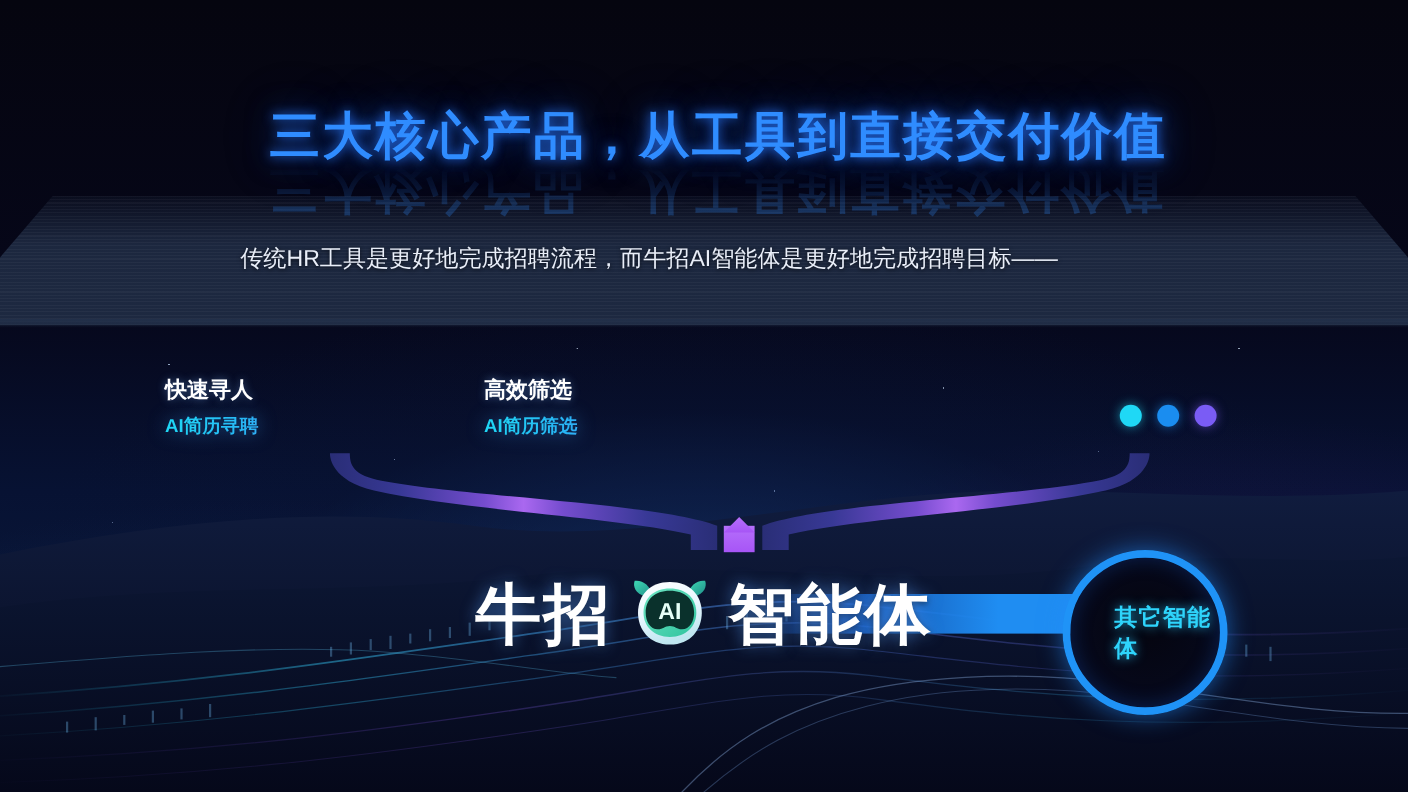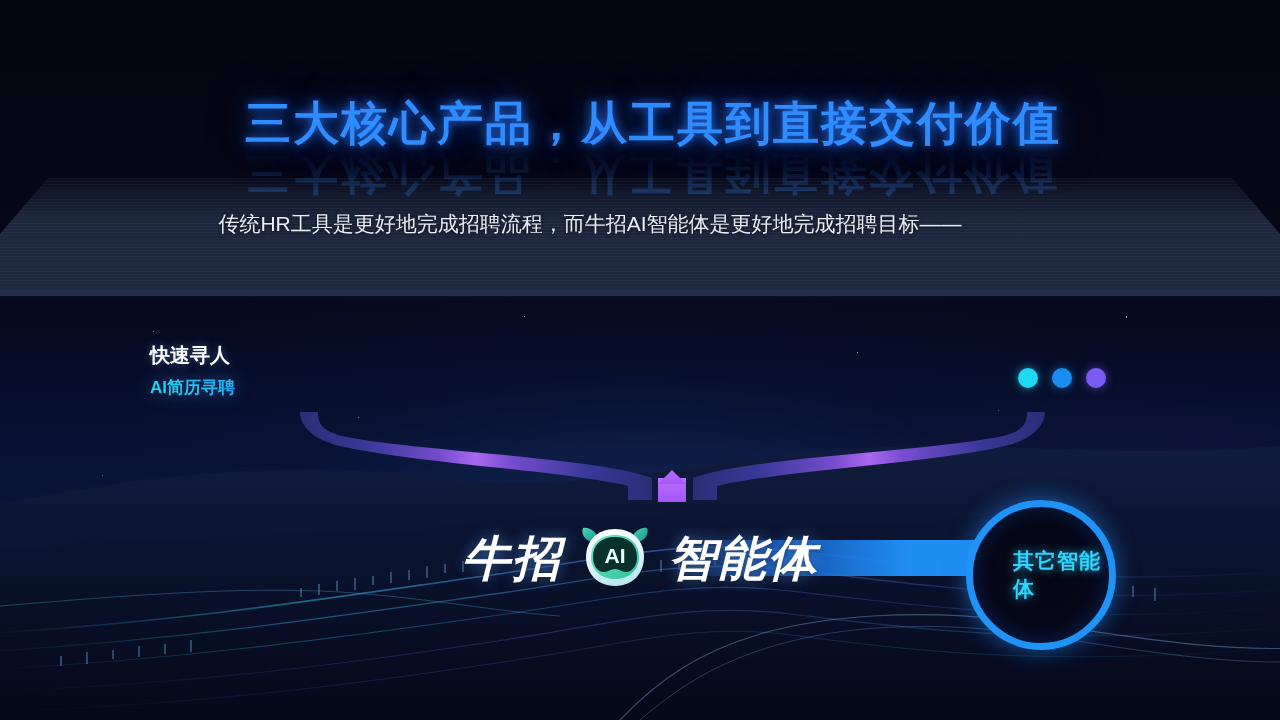--- a/index.html
+++ b/index.html
@@ -74,21 +74,21 @@
     font-size:46px;font-weight:700;letter-spacing:2px;line-height:1.2;
     color:#2f8cff;margin-top:-6px;
     transform:scaleY(-1);
     -webkit-mask-image:linear-gradient(to top, rgba(0,0,0,0) 12%, rgba(0,0,0,.55) 92%);
     mask-image:linear-gradient(to top, rgba(0,0,0,0) 12%, rgba(0,0,0,.55) 92%);
     opacity:.5;
   }
 
   
   .subtitle{
-    position:absolute;left:0;top:204px;width:1180px;text-align:center;
+    position:absolute;left:0;top:216px;width:1180px;text-align:center;
     color:#e9eef8;font-size:21px;line-height:40px;font-weight:400;
     text-shadow:0 1px 4px rgba(0,0,0,.7);
     z-index:3;
   }
 
   
   .products{position:absolute;left:0;top:342px;width:1280px;height:70px;z-index:5;}
   .product{position:absolute;text-align:left;}
   .product .top{
     font-size:20px;font-weight:700;color:#ffffff;line-height:26px;
@@ -117,24 +117,23 @@
     position:absolute;left:690px;top:540px;width:320px;height:36px;
     background:linear-gradient(90deg, rgba(16,60,150,0) 0%, rgba(22,92,200,.75) 22%, #1f8df2 68%, #1f8df2 100%);
     z-index:4;
   }
   .brand{
     position:absolute;left:0;top:524px;width:1280px;z-index:6;
     display:flex;align-items:center;justify-content:center;gap:4px;
     pointer-events:none;
   }
   .brand-text{
-    font-size:48px;font-weight:700;color:#ffffff;letter-spacing:2px;
+    font-size:60px;font-weight:700;color:#ffffff;letter-spacing:2px;
     text-shadow:0 0 14px rgba(90,160,255,.6),0 2px 6px rgba(0,0,0,.65);
     line-height:70px;
-    font-style:italic;
   }
   .logo{position:relative;width:78px;height:70px;margin:0 10px;}
 
   .other-circle{
     position:absolute;left:966px;top:500px;width:136px;height:136px;border-radius:50%;
     border:7px solid #1f93f7;
     background:radial-gradient(circle at 50% 45%, #05050f 0%, #06091c 70%, #080c22 100%);
     box-shadow:0 0 22px rgba(35,140,250,.6),inset 0 0 18px rgba(20,80,180,.35);
     display:flex;align-items:center;justify-content:center;z-index:7;
   }
@@ -233,20 +232,24 @@
 
   <div class="subtitle">
     <div>传统HR工具是更好地完成招聘流程，而牛招AI智能体是更好地完成招聘目标——</div>
   </div>
 
   <div class="products">
     <div class="product" id="p1">
       <div class="top">快速寻人</div>
       <div class="main">AI简历寻聘</div>
     </div>
+    <div class="product" id="p2">
+      <div class="top">高效筛选</div>
+      <div class="main">AI简历筛选</div>
+    </div>
   </div>
 
   <div class="dots">
     <span class="dot" id="d1" style="background: rgb(31, 216, 245); box-shadow: rgba(31, 216, 245, 0.6) 0px 0px 10px;"></span>
     <span class="dot" id="d2" style="background: rgb(26, 141, 240); box-shadow: rgba(26, 141, 240, 0.6) 0px 0px 10px;"></span>
     <span class="dot" id="d3" style="background: rgb(122, 92, 245); box-shadow: rgba(122, 92, 245, 0.6) 0px 0px 10px;"></span>
   </div>
 
   <div class="funnel">
     <svg width="1280" height="110" viewBox="0 0 1280 110" aria-hidden="true">

